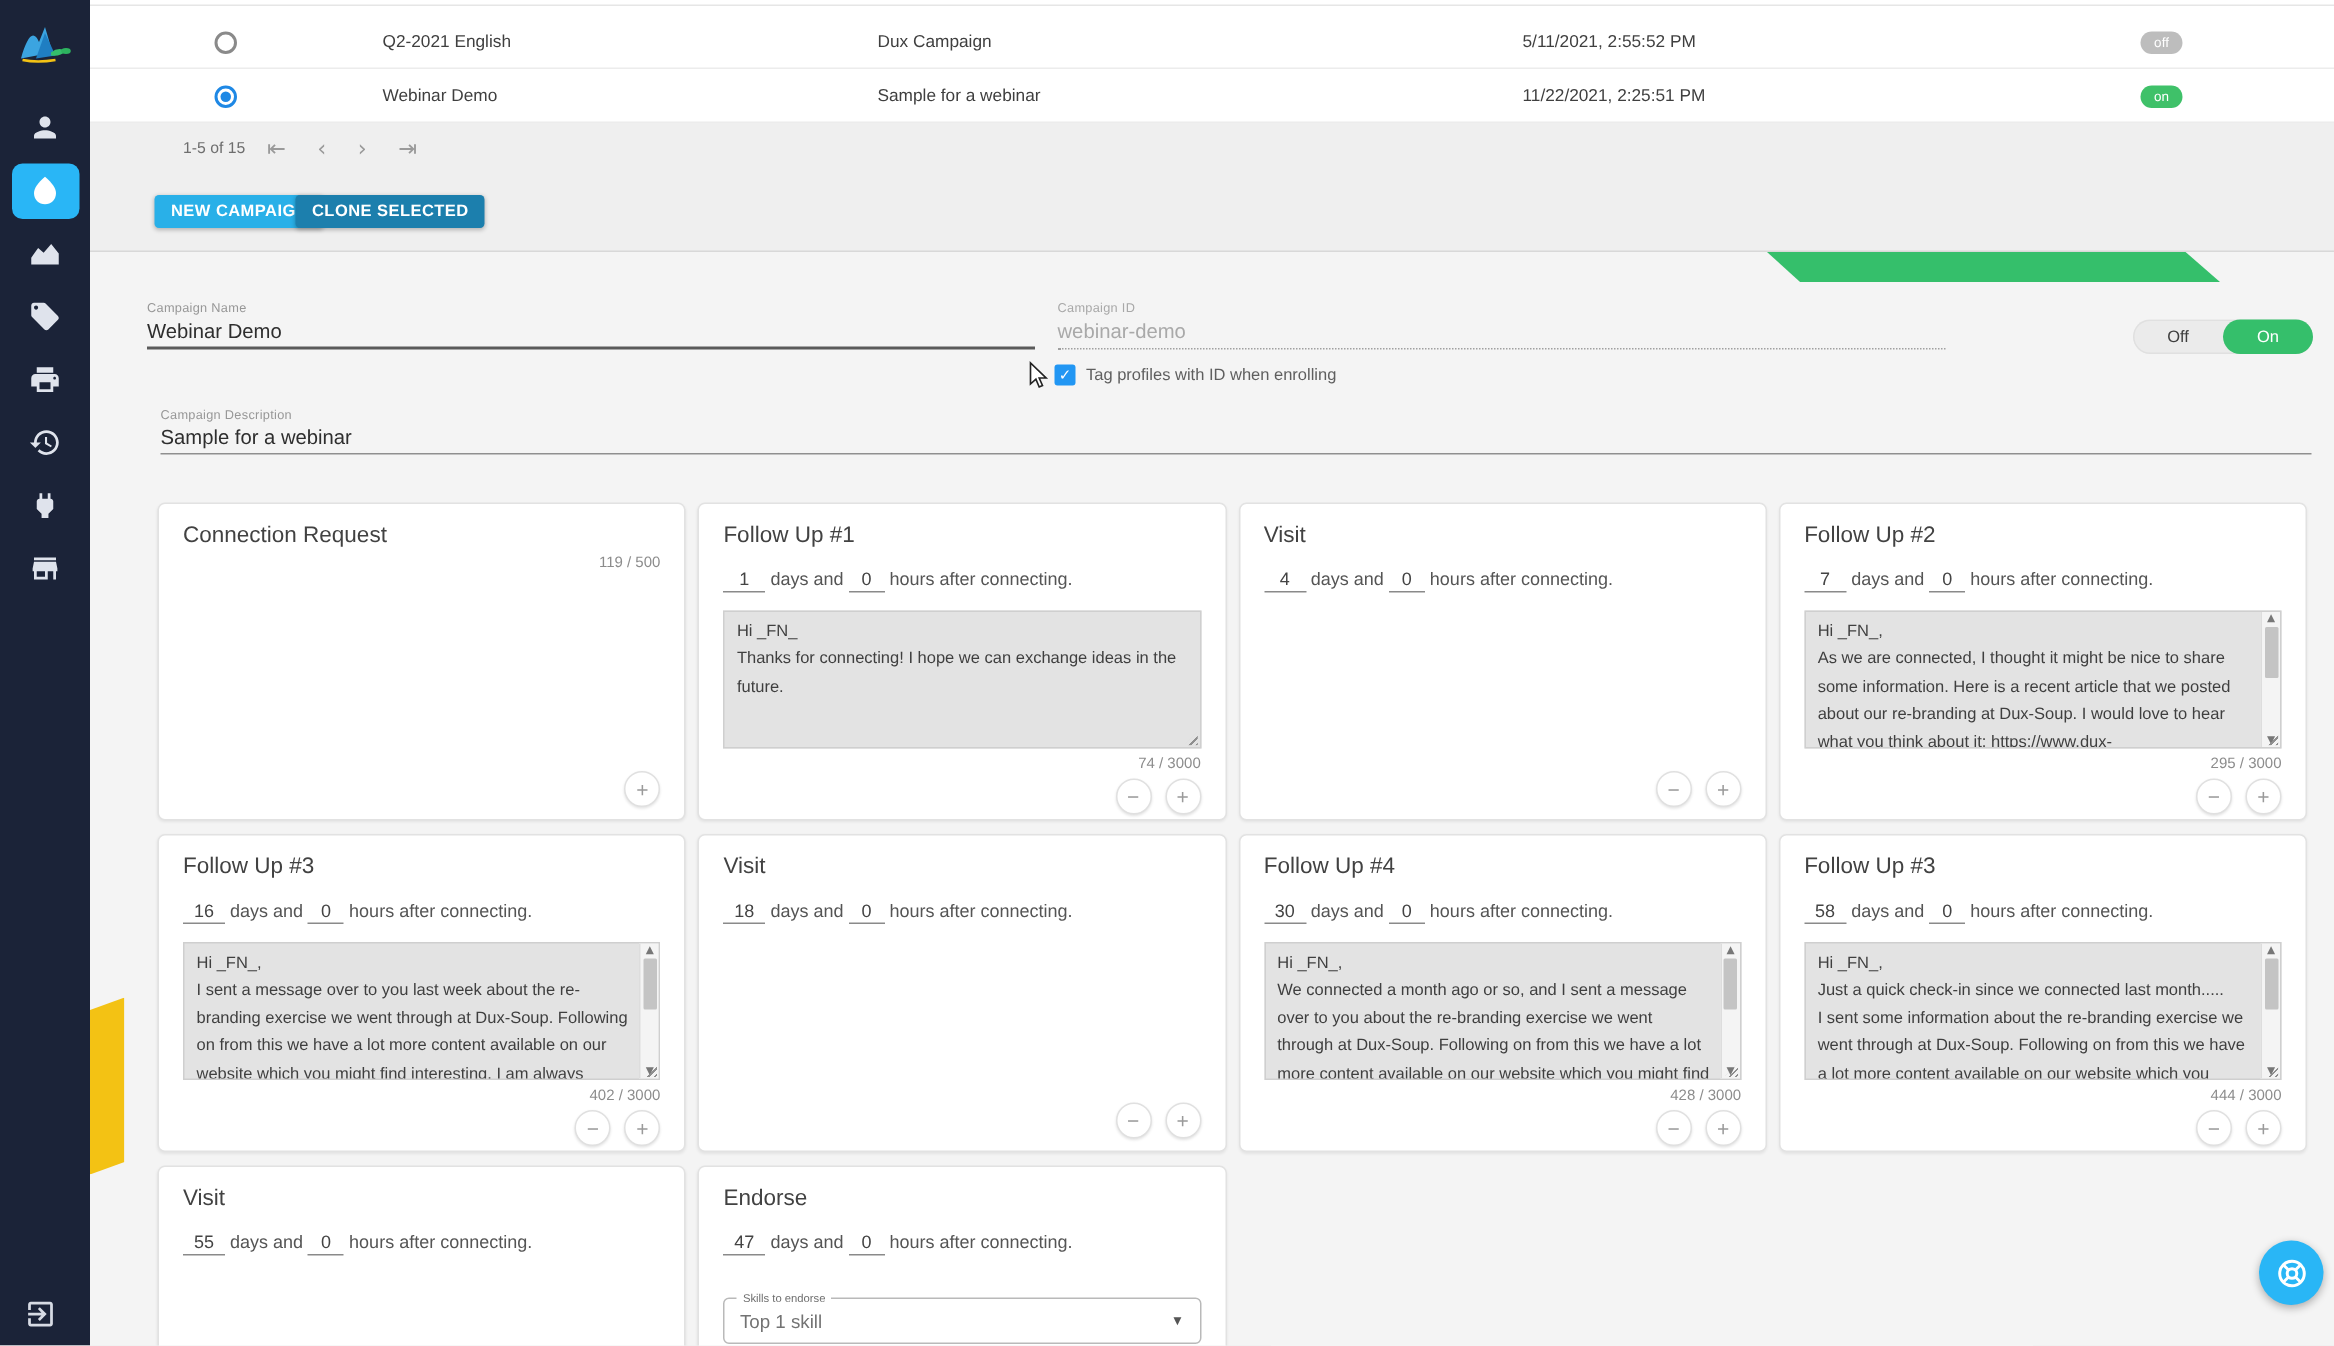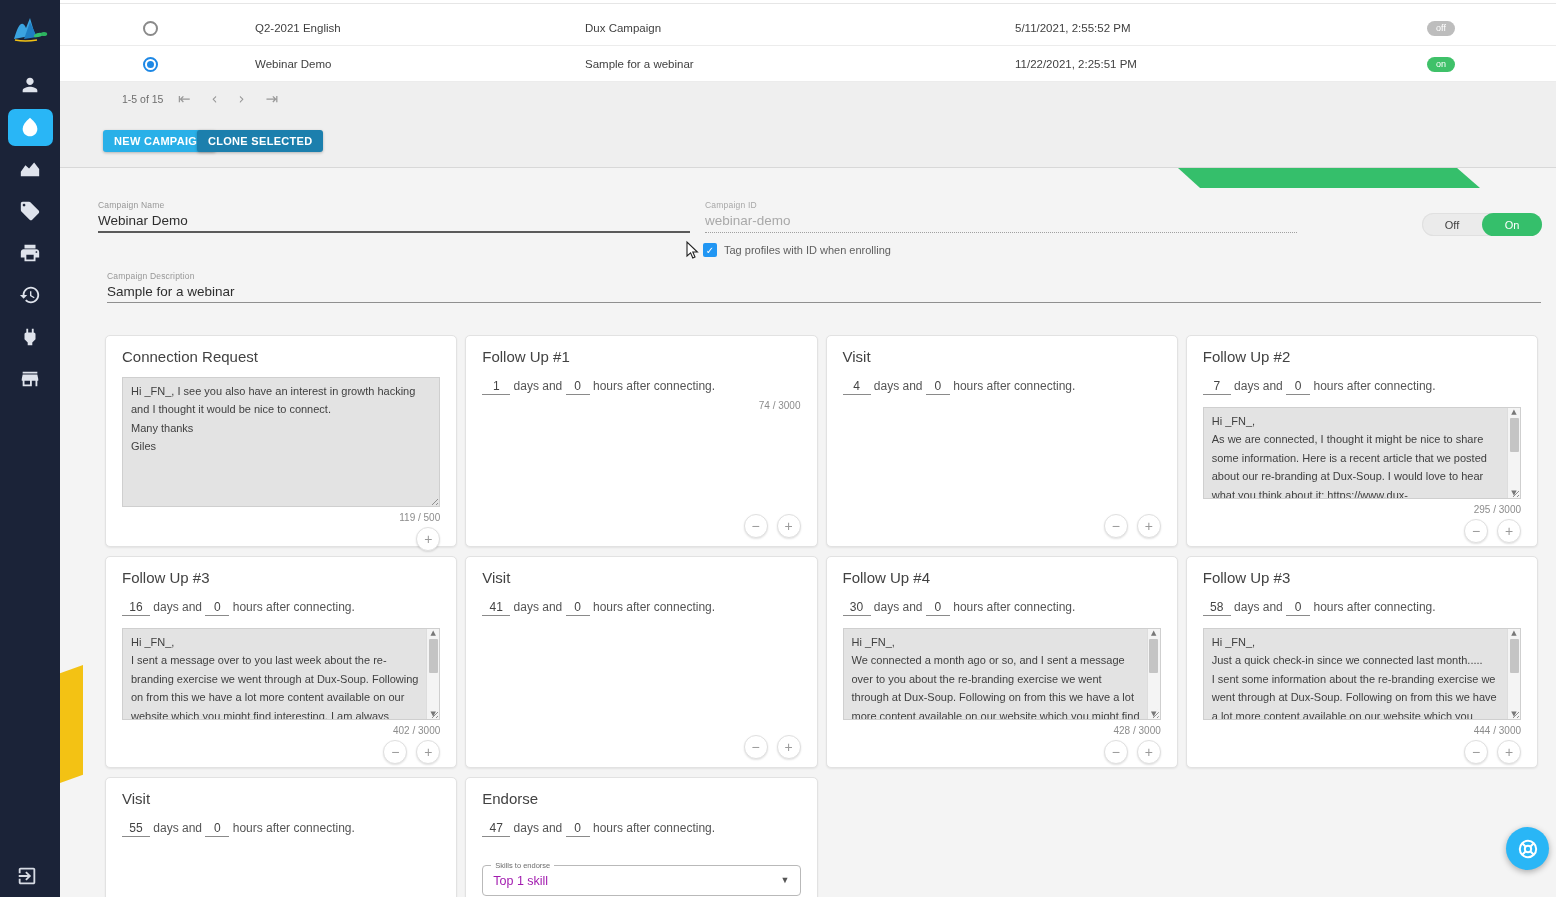--- a/index.html
+++ b/index.html
@@ -104,21 +104,21 @@
     background:repeating-linear-gradient(135deg, transparent 0 2px, #8f8f8f 2px 3px); cursor:nwse-resize;
     clip-path:polygon(100% 0, 100% 100%, 0 100%); }
   .counter { text-align:right; font-size:10px; color:#8c8c8c; margin-top:5px; }
   .step-buttons { margin-top:auto; display:flex; justify-content:flex-end; gap:9px; padding-top:4px; }
   .circle-btn { width:24px; height:24px; border-radius:50%; border:1px solid #e0e0e0; background:#fff;
     color:#9a9a9a; font-size:14px; display:flex; align-items:center; justify-content:center; cursor:pointer;
     box-shadow:0 1px 2px rgba(0,0,0,.12); line-height:1; }
   .select-box { margin-top:28px; position:relative; border:1px solid #b9b9b9; border-radius:4px; height:31px;
     background:#fff; cursor:pointer; }
   .select-label { position:absolute; top:-5px; left:8px; background:#fff; padding:0 4px; font-size:7.5px; color:#6e6e6e; }
-  .select-value { position:absolute; left:10px; top:8px; font-size:12.5px; color:#a21caf;text-align:center; }
+  .select-value { position:absolute; left:10px; top:8px; font-size:12.5px; color:#737373;text-align:center; }
   .select-caret { position:absolute; right:10px; top:9px; font-size:9px; color:#555; }
 
   .yellow-deco { position:absolute; left:0; top:665px; width:23px; height:118px; background:#f3c214;
     clip-path:polygon(0 7%, 100% 0, 100% 93%, 0 100%); }
 
   .fab { position:absolute; left:1446px; top:827px; width:43px; height:43px; border-radius:50%; background:#29b6f6;
     box-shadow:0 2px 6px rgba(0,0,0,.3); display:flex; align-items:center; justify-content:center; cursor:pointer; z-index:50; }
   .fab svg { width:24px; height:24px; }
 </style>
 </head>
@@ -255,38 +255,37 @@
   </div>
 
   <span class="fld-label" style="left:47px; top:271px;">Campaign Description</span>
   <span class="fld-value" style="left:47px; top:284px;">Sample for a webinar</span>
   <div class="desc-underline"></div>
 
   <div class="cards" id="cards-host">
   <div class="card">
     <div class="card-title">Connection Request</div>
 
-    <div class="msg-wrap">
-      <div class="ta tall">Hi _FN_, I see you also have an interest in growth hacking and I thought it would be nice to connect.
-Many thanks
-Giles</div>
-
-      <div class="resize-handle"></div>
-    </div>
     <div class="counter">119 / 500</div>
 
     <div class="step-buttons">
 
       <span class="circle-btn">+</span>
     </div>
   </div>
 
   <div class="card">
     <div class="card-title">Follow Up #1</div>
     <div class="delay"><span class="num">1</span> <span>days and</span> <span class="num hrs">0</span> <span>hours after connecting.</span></div>
+    <div class="msg-wrap">
+      <div class="ta">Hi _FN_
+Thanks for connecting! I hope we can exchange ideas in the future.</div>
+
+      <div class="resize-handle"></div>
+    </div>
     <div class="counter">74 / 3000</div>
 
     <div class="step-buttons">
       <span class="circle-btn">−</span>
       <span class="circle-btn">+</span>
     </div>
   </div>
 
   <div class="card">
     <div class="card-title">Visit</div>
@@ -337,21 +336,21 @@
     <div class="counter">402 / 3000</div>
 
     <div class="step-buttons">
       <span class="circle-btn">−</span>
       <span class="circle-btn">+</span>
     </div>
   </div>
 
   <div class="card">
     <div class="card-title">Visit</div>
-    <div class="delay"><span class="num">41</span> <span>days and</span> <span class="num hrs">0</span> <span>hours after connecting.</span></div>
+    <div class="delay"><span class="num">18</span> <span>days and</span> <span class="num hrs">0</span> <span>hours after connecting.</span></div>
 
     <div class="step-buttons">
       <span class="circle-btn">−</span>
       <span class="circle-btn">+</span>
     </div>
   </div>
 
   <div class="card">
     <div class="card-title">Follow Up #4</div>
     <div class="delay"><span class="num">30</span> <span>days and</span> <span class="num hrs">0</span> <span>hours after connecting.</span></div>

